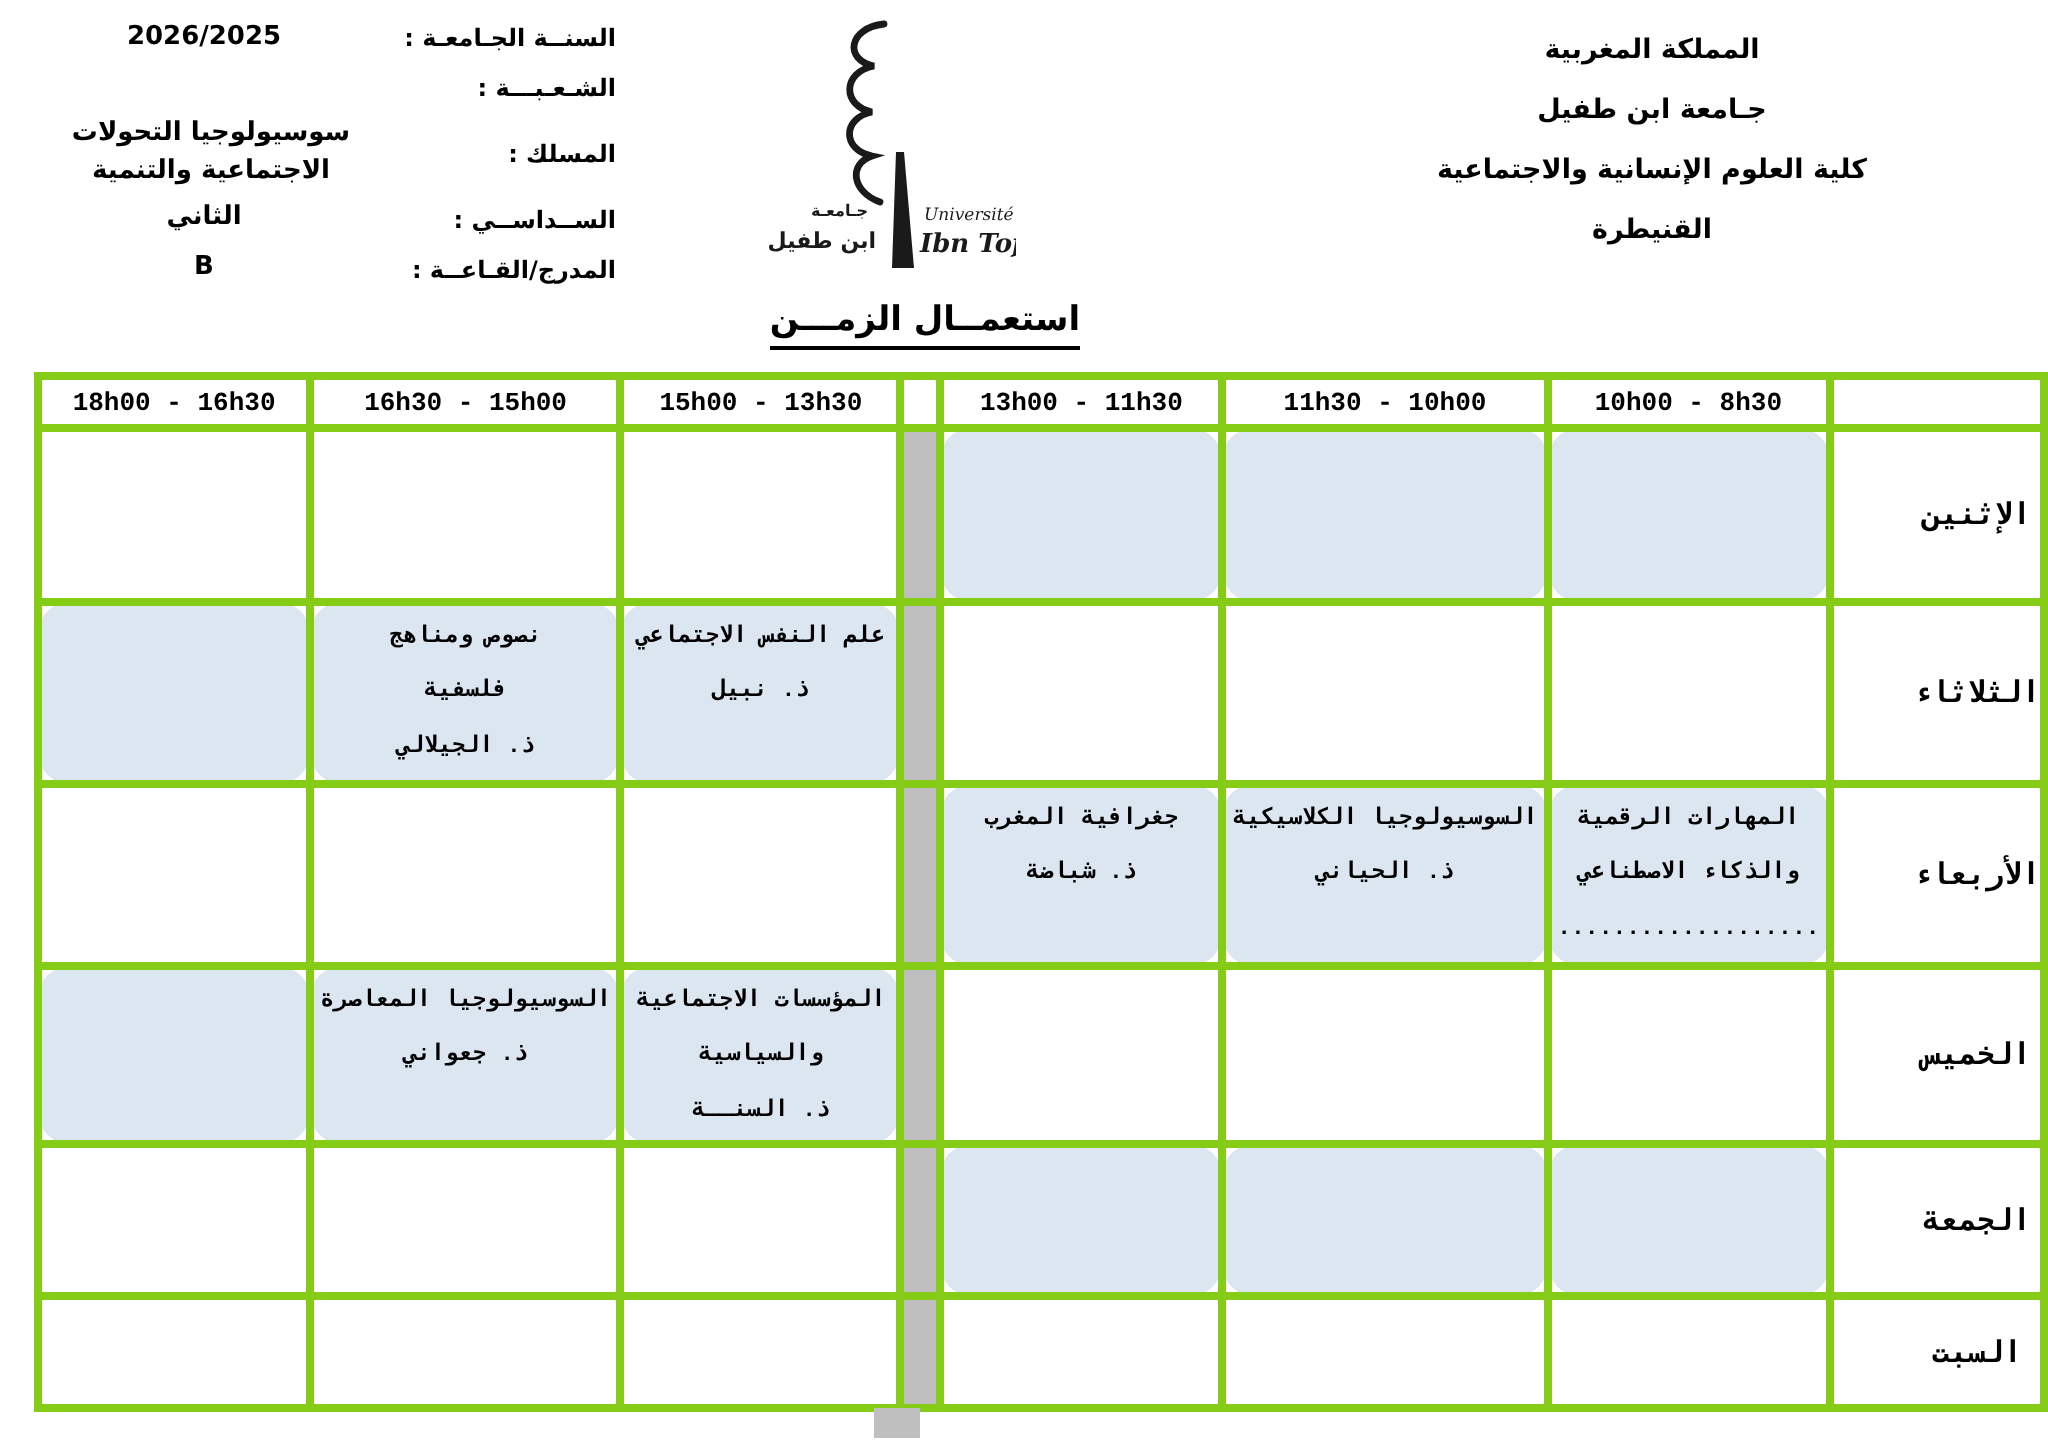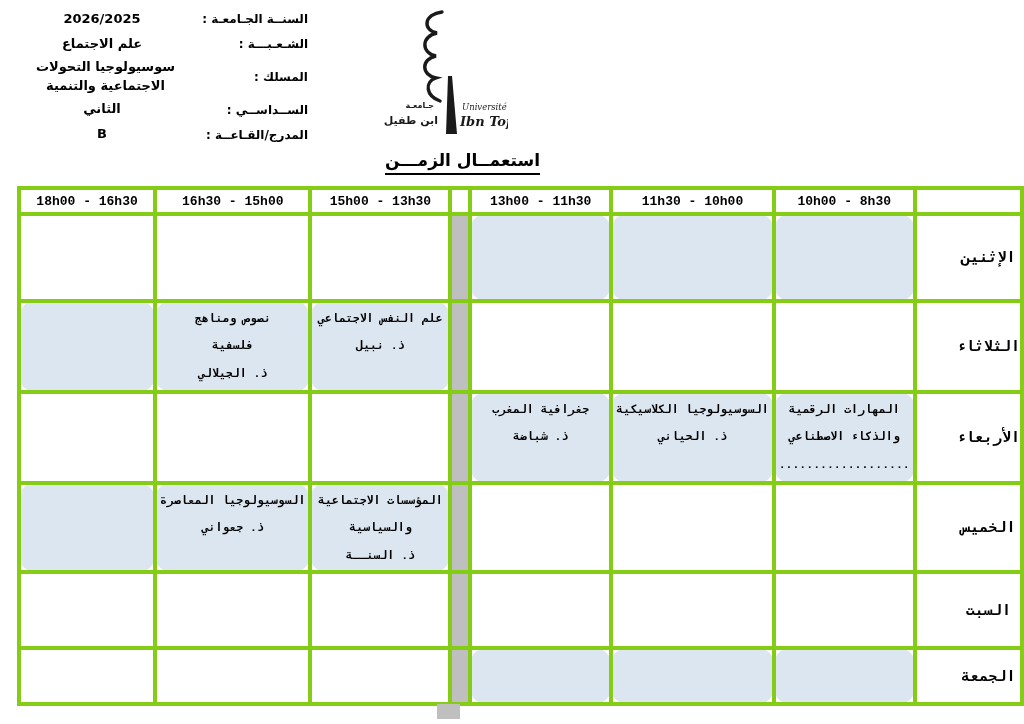--- a/index.html
+++ b/index.html
@@ -72,29 +72,34 @@
   .sep-tail {
     position:absolute; left:437px; top:704px; width:23px; height:15px;
     background:#bfbfbf;
   }
 </style>
 </head>
 <body>
 
 <div id="page">
 
+  <div class="institution">
+    <div class="inst-line">المملكة المغربية</div>
+    <div class="inst-line">جـامعة ابن طفيل</div>
+    <div class="inst-line">كلية العلوم الإنسانية والاجتماعية</div>
+    <div class="inst-line">القنيطرة</div>
+  </div>
 
   <div class="info-block">
     <div class="info-row">
       <div class="info-label">السنــة الجـامعـة :</div>
       <div class="info-value">2026/2025</div>
     </div>
     <div class="info-row">
       <div class="info-label">الشـعـبـــة :</div>
-      <div class="info-value">علم الاجتماع</div>
     </div>
     <div class="info-row">
       <div class="info-label">المسلك :</div>
       <div class="info-value" style="max-width:175px;">سوسيولوجيا التحولات الاجتماعية والتنمية</div>
     </div>
     <div class="info-row">
       <div class="info-label">الســداســي :</div>
       <div class="info-value">الثاني</div>
     </div>
     <div class="info-row">
@@ -224,35 +229,35 @@
           <td class="slot"></td>
           <td class="slot"></td>
           <td class="day-col">الخميس</td>
         </tr>
 
         <tr>
           <td class="slot"></td>
           <td class="slot"></td>
           <td class="slot"></td>
           <td class="sep"></td>
+          <td class="slot hl"></td>
+          <td class="slot hl"></td>
+          <td class="slot hl"></td>
+          <td class="day-col">الجمعة</td>
+        </tr>
+
+        <tr>
+          <td class="slot"></td>
+          <td class="slot"></td>
+          <td class="slot"></td>
+          <td class="sep"></td>
           <td class="slot"></td>
           <td class="slot"></td>
           <td class="slot"></td>
           <td class="day-col">السبت</td>
-        </tr>
-
-        <tr>
-          <td class="slot"></td>
-          <td class="slot"></td>
-          <td class="slot"></td>
-          <td class="sep"></td>
-          <td class="slot hl"></td>
-          <td class="slot hl"></td>
-          <td class="slot hl"></td>
-          <td class="day-col">الجمعة</td>
         </tr>
       </tbody>
     </table>
   </div>
 
   <div class="sep-tail"></div>
 
 </div>
 
 </body></html>

